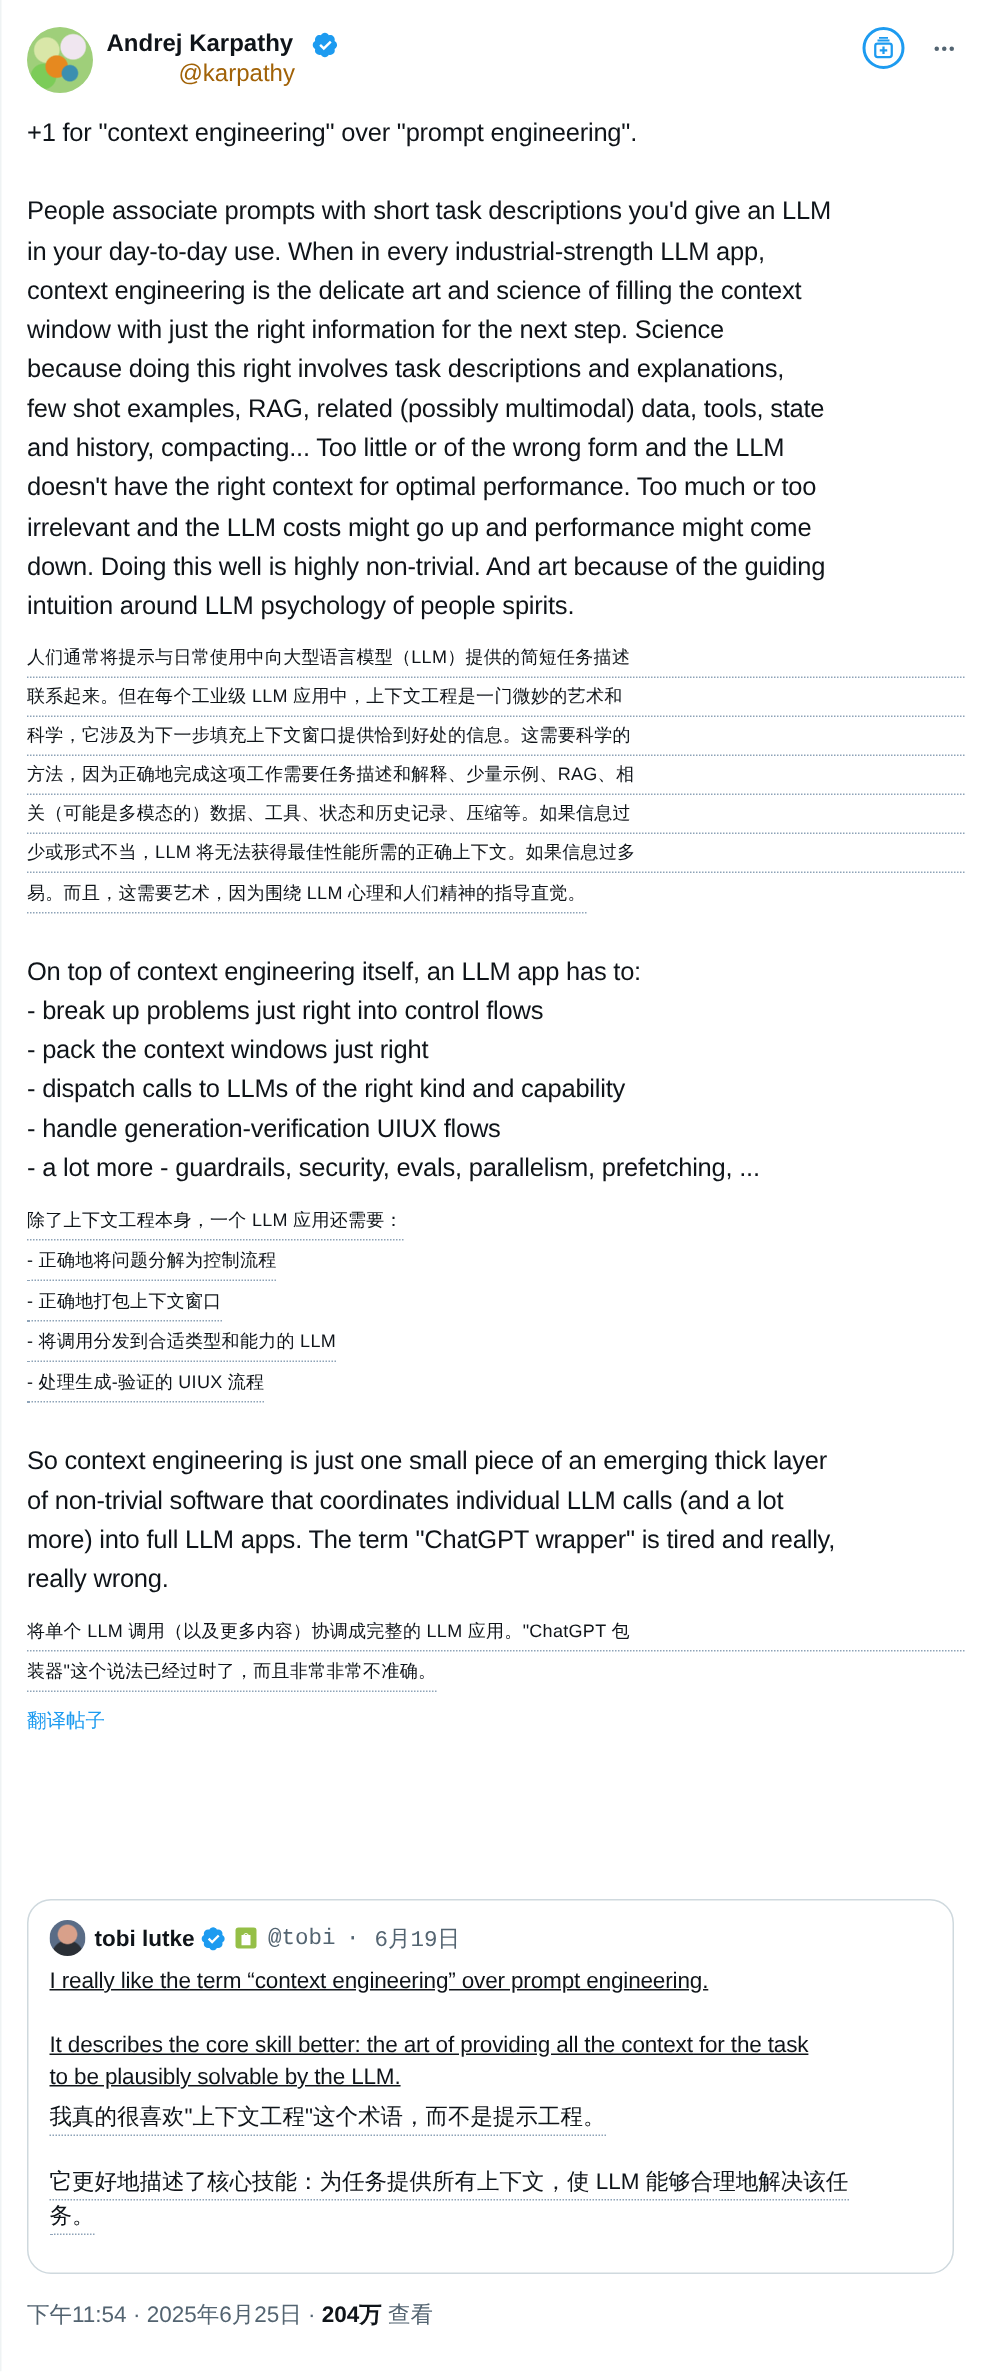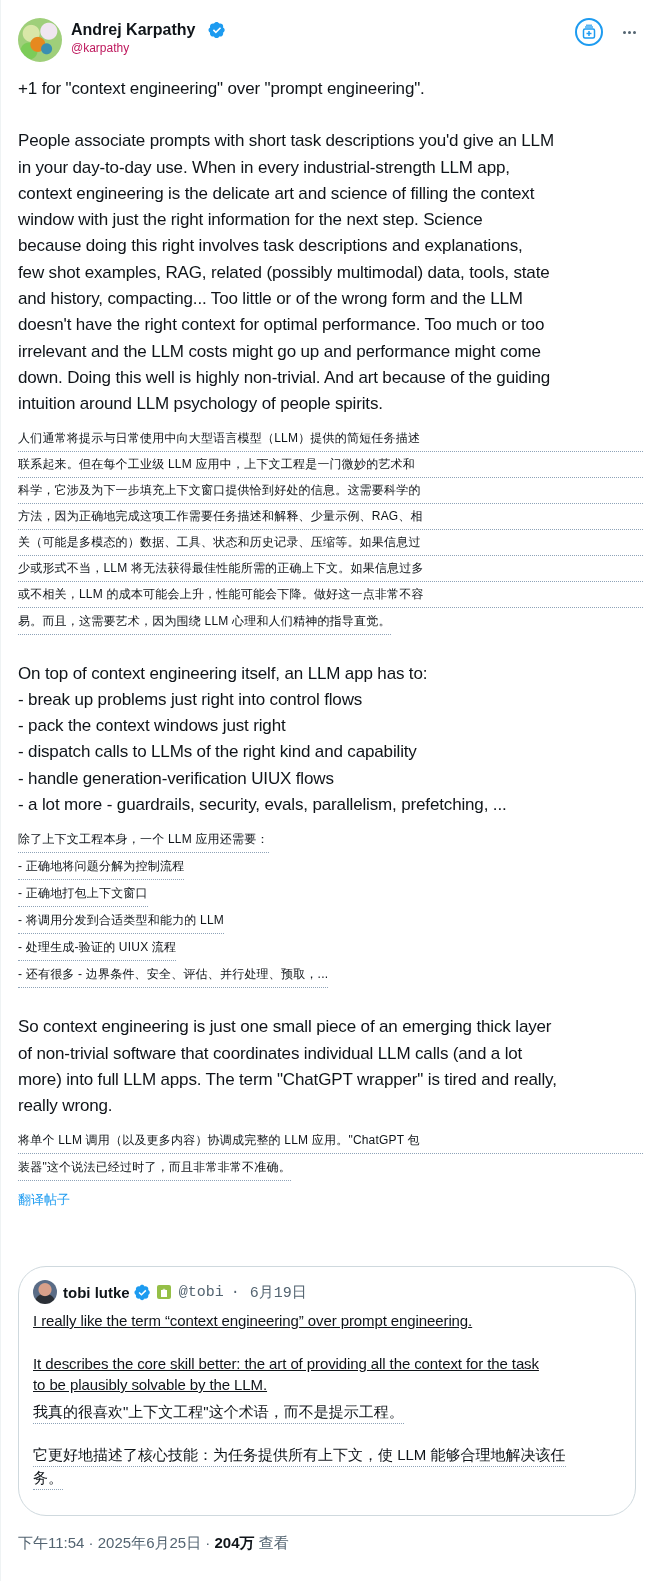--- a/index.html
+++ b/index.html
@@ -20,21 +20,21 @@
       radial-gradient(circle at 30% 35%, #d9e7a8 0 8px, transparent 9px),
       radial-gradient(circle at 70% 30%, #f0e6f0 0 8px, transparent 9px),
       radial-gradient(circle at 25% 75%, #7ccc58 0 8px, transparent 9px),
       radial-gradient(circle at 50% 50%, #9fcf7a 0 22px, transparent 23px);
     overflow: hidden;
   }
   .name-block { position: absolute; left: 53px; top: 1px; }
   .display-name-row { display: flex; align-items: center; gap: 13px; height: 21px; }
   .display-name { font-weight: 700; font-size: 16px; color: #0f1419; }
   .verified-badge { width: 18px; height: 18px; display: inline-block; }
-  .handle { font-size: 12px; color: #be185d; margin-top: 1px; }
+  .handle { font-size: 16px; color: #a16207; margin-top: 1px; margin-left: 48px; }
   .grok-button {
     position: absolute; right: 38px; top: 0; width: 28px; height: 28px; border-radius: 50%;
     border: 2px solid #1d9bf0; box-sizing: border-box; display: flex; align-items: center; justify-content: center;
   }
   .more-button { position: absolute; right: 0; top: 6px; width: 24px; height: 16px; display: flex; align-items: center; justify-content: center; gap: 2px; }
   .more-button span { width: 3px; height: 3px; border-radius: 50%; background: #536471; display: inline-block; }
 
   
   .tweet { position: absolute; left: 18px; top: 76px; width: 625px; }
   .en {
@@ -48,21 +48,21 @@
   .zh .ln {
     display: inline-block; border-bottom: 1px dotted #8ea3b8; line-height: 25px; white-space: nowrap;
   }
   .zh .ln.full { display: block; }
   .gap { height: 26px; }
   .translate-link { font-size: 13px; color: #1d9bf0; margin-top: 10px; display: inline-block; }
 
   
   .quote {
     position: absolute; left: 18px; top: 1266px; width: 618px; height: 250px;
-    border: 1px solid #cfd9de; border-radius: 28px; box-sizing: border-box;
+    border: 1px solid #cfd9de; border-radius: 16px; box-sizing: border-box;
   }
   .q-header { position: absolute; left: 14px; top: 13px; display: flex; align-items: center; gap: 4px; height: 24px; }
   .q-avatar {
     width: 24px; height: 24px; border-radius: 50%;
     background: radial-gradient(circle at 50% 40%, #d8a08a 0 6px, transparent 7px),
                 radial-gradient(circle at 50% 100%, #2a2f36 0 10px, transparent 11px),
                 #5a6c86;
   }
   .q-name { font-weight: 700; font-size: 15px; margin-left: 2px; }
   .q-shop { width: 14px; height: 14px; background: #95bf47; border-radius: 2px; display: inline-flex; align-items: center; justify-content: center; margin-left: 2px; }
@@ -124,37 +124,35 @@
 irrelevant and the LLM costs might go up and performance might come
 down. Doing this well is highly non-trivial. And art because of the guiding
 intuition around LLM psychology of people spirits.</div>
   <div class="zh">
     <span class="ln full">人们通常将提示与日常使用中向大型语言模型（LLM）提供的简短任务描述</span>
     <span class="ln full">联系起来。但在每个工业级 LLM 应用中，上下文工程是一门微妙的艺术和</span>
     <span class="ln full">科学，它涉及为下一步填充上下文窗口提供恰到好处的信息。这需要科学的</span>
     <span class="ln full">方法，因为正确地完成这项工作需要任务描述和解释、少量示例、RAG、相</span>
     <span class="ln full">关（可能是多模态的）数据、工具、状态和历史记录、压缩等。如果信息过</span>
     <span class="ln full">少或形式不当，LLM 将无法获得最佳性能所需的正确上下文。如果信息过多</span>
-    <span class="ln full">或不相关，LLM 的成本可能会上升，性能可能会下降。做好这一点非常不容</span>
     <span class="ln">易。而且，这需要艺术，因为围绕 LLM 心理和人们精神的指导直觉。</span>
   </div>
   <div class="gap"></div>
   <div class="en">On top of context engineering itself, an LLM app has to:
 - break up problems just right into control flows
 - pack the context windows just right
 - dispatch calls to LLMs of the right kind and capability
 - handle generation-verification UIUX flows
 - a lot more - guardrails, security, evals, parallelism, prefetching, ...</div>
   <div class="zh">
     <span class="ln">除了上下文工程本身，一个 LLM 应用还需要：</span><br>
     <span class="ln">- 正确地将问题分解为控制流程</span><br>
     <span class="ln">- 正确地打包上下文窗口</span><br>
     <span class="ln">- 将调用分发到合适类型和能力的 LLM</span><br>
     <span class="ln">- 处理生成-验证的 UIUX 流程</span><br>
-    <span class="ln">- 还有很多 - 边界条件、安全、评估、并行处理、预取，...</span>
   </div>
   <div class="gap"></div>
   <div class="en">So context engineering is just one small piece of an emerging thick layer
 of non-trivial software that coordinates individual LLM calls (and a lot
 more) into full LLM apps. The term "ChatGPT wrapper" is tired and really,
 really wrong.</div>
   <div class="zh">
     <span class="ln full">将单个 LLM 调用（以及更多内容）协调成完整的 LLM 应用。"ChatGPT 包</span>
     <span class="ln">装器"这个说法已经过时了，而且非常非常不准确。</span>
   </div>

